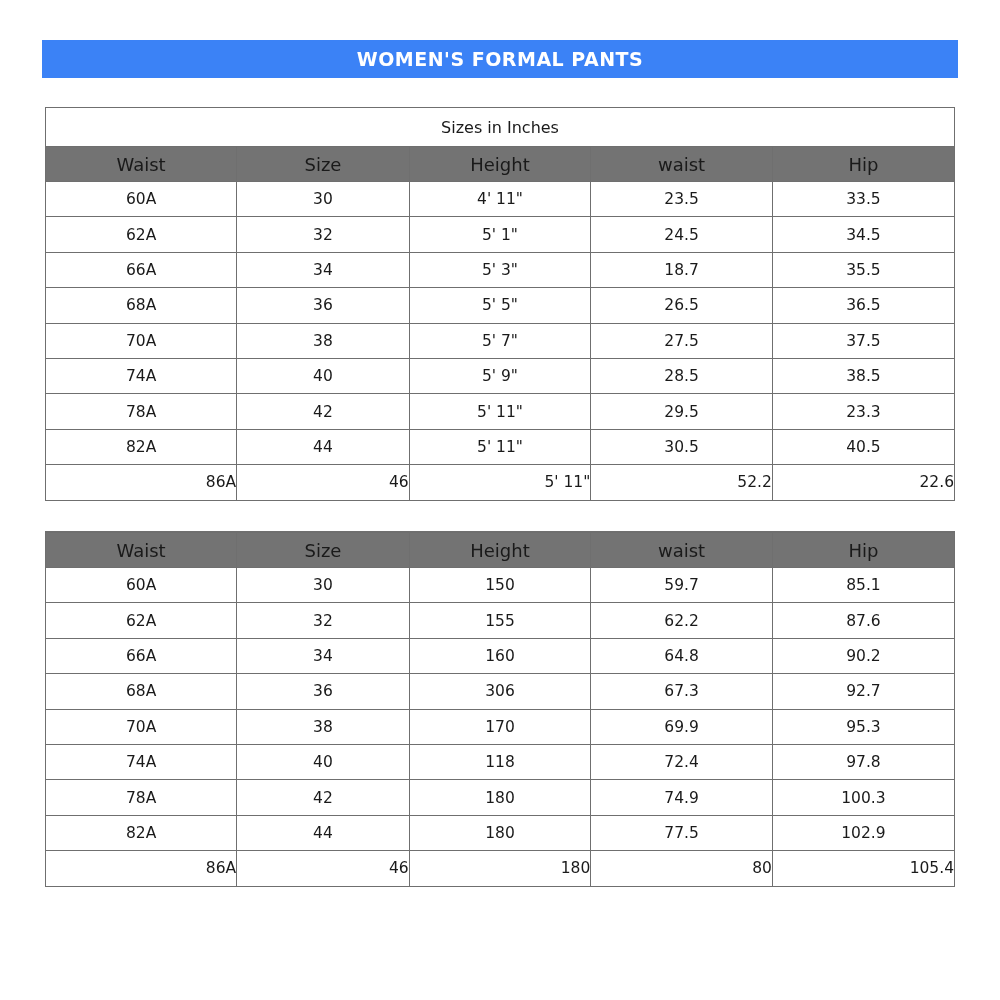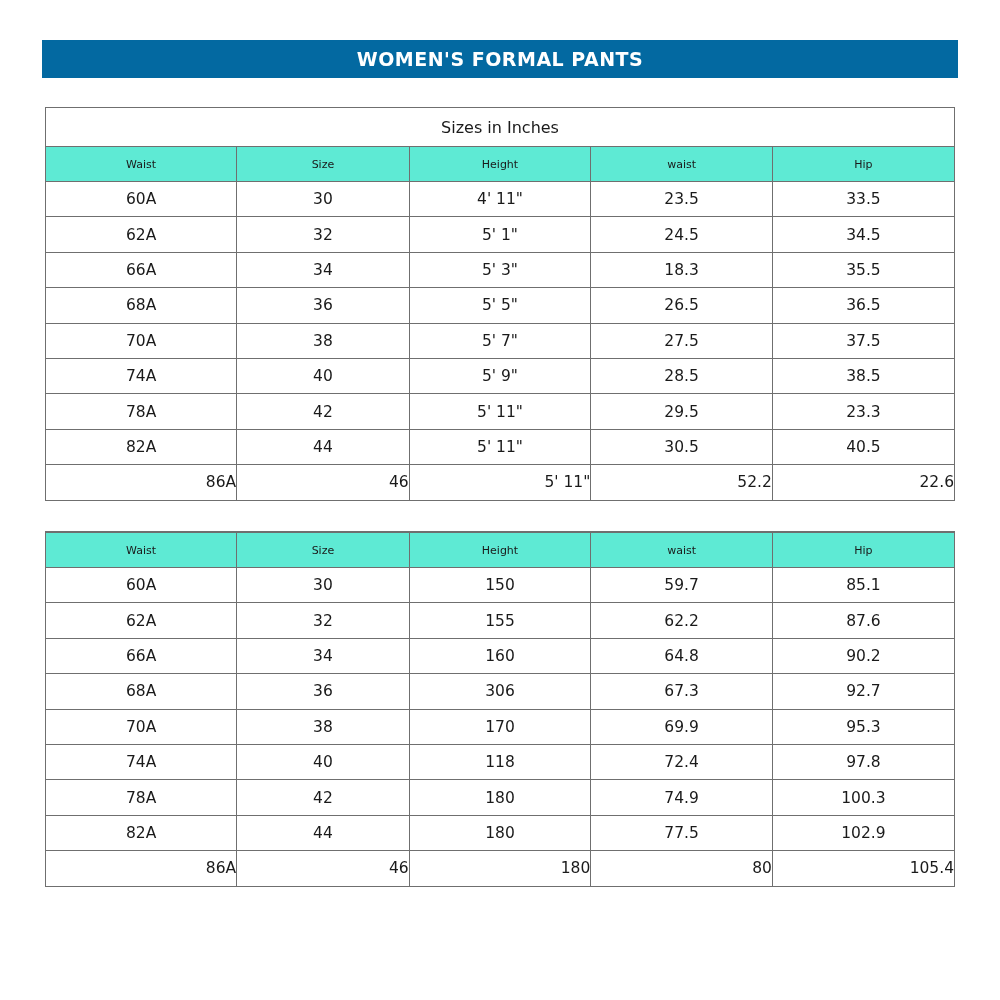--- a/index.html
+++ b/index.html
@@ -21,21 +21,21 @@
     box-sizing: border-box;
   }
 
   
   .title-banner {
     position: absolute;
     left: 42px;
     top: 40px;
     width: 916px;
     height: 38px;
-    background: #0369a1;
+    background: #3b82f6;
     color: #ffffff;
     display: flex;
     align-items: center;
     justify-content: center;
     letter-spacing: 0.5px;
   }
   .title-banner .title-text {
     font-size: 19px;
     font-weight: bold;
     line-height: 1;
@@ -71,23 +71,23 @@
   }
   table.grid tr.caption-row td {
     border-left: none;
     border-right: none;
     border-top: none;
     height: 38px;
     font-size: 16px;
     background: #ffffff;
   }
   table.grid tr.header-row td {
-    background: #5eead4;
+    background: #737373;
     height: 34px;
-    font-size: 11px;
+    font-size: 18px;
   }
   table.grid tr.header-row td:first-child,
   table.grid tr.data-row td:first-child {
     border-left: none;
   }
   table.grid tr.header-row td:last-child,
   table.grid tr.data-row td:last-child {
     border-right: none;
   }
   table.grid tr.data-row:last-child td {
@@ -144,21 +144,21 @@
           <td>62A</td>
           <td>32</td>
           <td>5' 1"</td>
           <td>24.5</td>
           <td>34.5</td>
         </tr>
         <tr class="data-row">
           <td>66A</td>
           <td>34</td>
           <td>5' 3"</td>
-          <td>18.3</td>
+          <td>18.7</td>
           <td>35.5</td>
         </tr>
         <tr class="data-row">
           <td>68A</td>
           <td>36</td>
           <td>5' 5"</td>
           <td>26.5</td>
           <td>36.5</td>
         </tr>
         <tr class="data-row">

